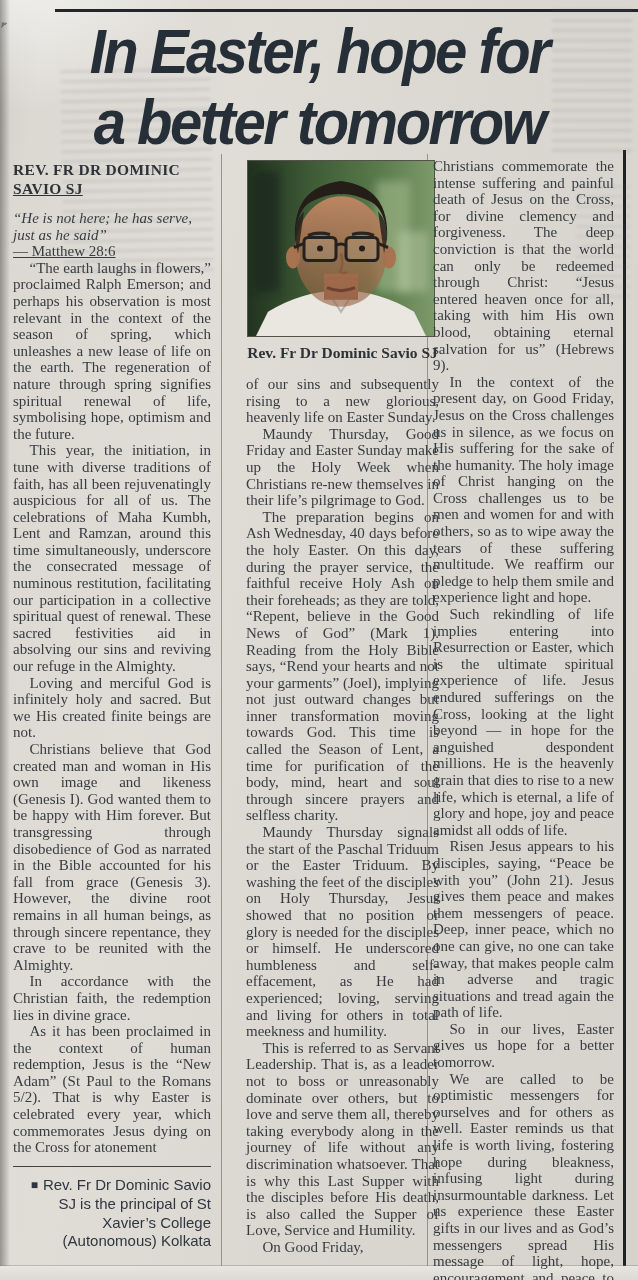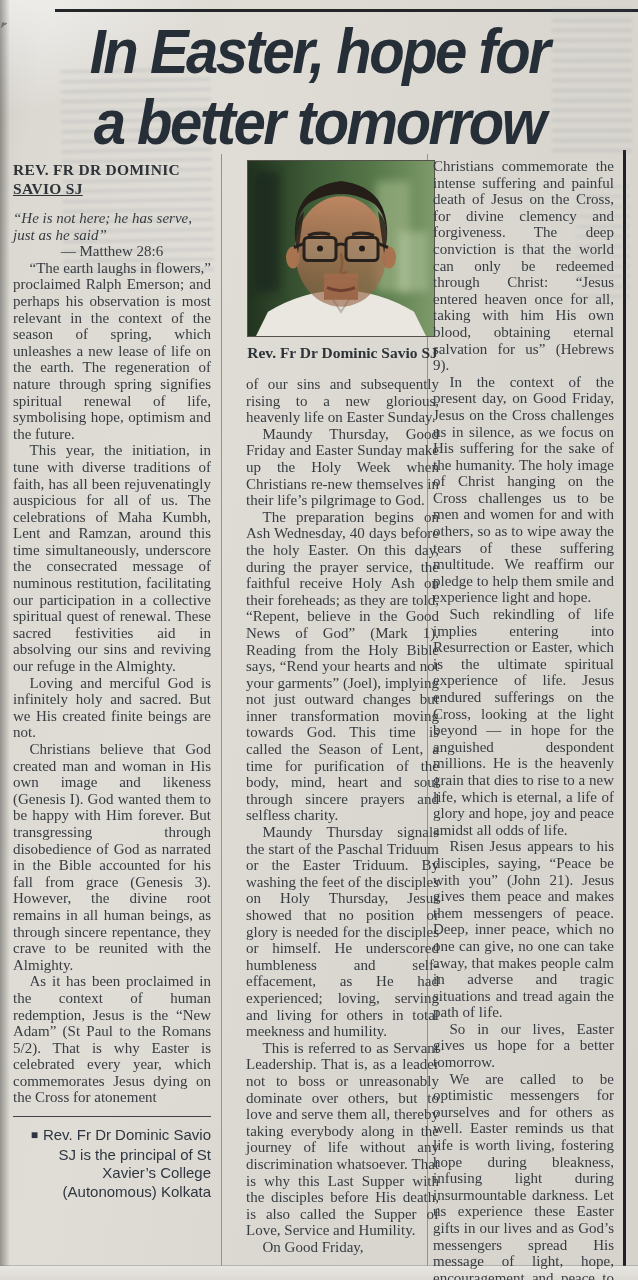--- a/index.html
+++ b/index.html
@@ -43,21 +43,21 @@
   #col3{left:433px;width:181px;}
   .divider{position:absolute;top:154px;width:1px;height:1112px;background:#96938b;}
   #div1{left:221px;}
   #div2{left:427px;}
 
   
   .byline{font-weight:bold;font-size:15.5px;line-height:19px;
     letter-spacing:.3px;color:#2e3338;margin:2px 0 12px 0;}
   .byline .u{text-decoration:underline;}
   .epigraph{font-style:italic;text-align:left;}
-  .attribution{text-align:center;text-indent:0;margin-bottom:1px;}
+  .attribution{text-align:left;text-indent:0;margin-bottom:1px;text-decoration:underline;}
   .credit-rule{border:0;border-top:1.5px solid #3e4146;margin:10px 0 9px 0;}
   .credit{font-family:"Liberation Sans", sans-serif;font-weight:normal;
     font-size:15px;line-height:18.5px;color:#2f3640;text-align:right;text-indent:0;}
   .credit .bullet{font-size:12px;margin-right:5px;position:relative;top:-1px;}
 
   
   .photo-box{width:188px;height:177px;border:1.5px solid #55524b;box-sizing:border-box;
     margin:2px 0 0 1px;background:#3c5438;}
   .photo-box svg{display:block;width:100%;height:100%;}
   .photo-caption{font-weight:bold;font-size:15.5px;line-height:18px;color:#2e3338;
@@ -88,20 +88,21 @@
   <div class="byline">
     <div>REV. FR DR DOMINIC</div>
     <div class="u">SAVIO SJ</div>
   </div>
   <p class="epigraph no-indent">“He is not here; he has serve, just as he said”</p>
   <p class="attribution no-indent">— Matthew 28:6</p>
   <p>“The earth laughs in flowers,” proclaimed Ralph Emerson; and perhaps his observation is most relevant in the context of the season of spring, which unleashes a new lease of life on the earth. The regeneration of nature through spring signifies spiritual renewal of life, symbolising hope, optimism and the future.</p>
   <p>This year, the initiation, in tune with diverse traditions of faith, has all been rejuvenatingly auspicious for all of us. The celebrations of Maha Kumbh, Lent and Ramzan, around this time simultaneously, underscore the consecrated message of numinous restitution, facilitating our participation in a collective spiritual quest of renewal. These sacred festivities aid in absolving our sins and reviving our refuge in the Almighty.</p>
   <p>Loving and merciful God is infinitely holy and sacred. But we His created finite beings are not.</p>
   <p>Christians believe that God created man and woman in His own image and likeness (Genesis I). God wanted them to be happy with Him forever. But transgressing through disobedience of God as narrated in the Bible accounted for his fall from grace (Genesis 3). However, the divine root remains in all human beings, as through sincere repentance, they crave to be reunited with the Almighty.</p>
+  <p>In accordance with the Christian faith, the redemption lies in divine grace.</p>
   <p>As it has been proclaimed in the context of human redemption, Jesus is the “New Adam” (St Paul to the Romans 5/2). That is why Easter is celebrated every year, which commemorates Jesus dying on the Cross for atonement</p>
   <hr class="credit-rule">
   <div class="credit">
     <span class="bullet">■</span><span>Rev. Fr Dr Dominic Savio SJ is the principal of St Xavier’s College (Autonomous) Kolkata</span>
   </div>
 </div>
 
 <div class="col" id="col2">
   <div class="photo-box">
     <svg viewBox="0 0 186 174" preserveAspectRatio="none">

